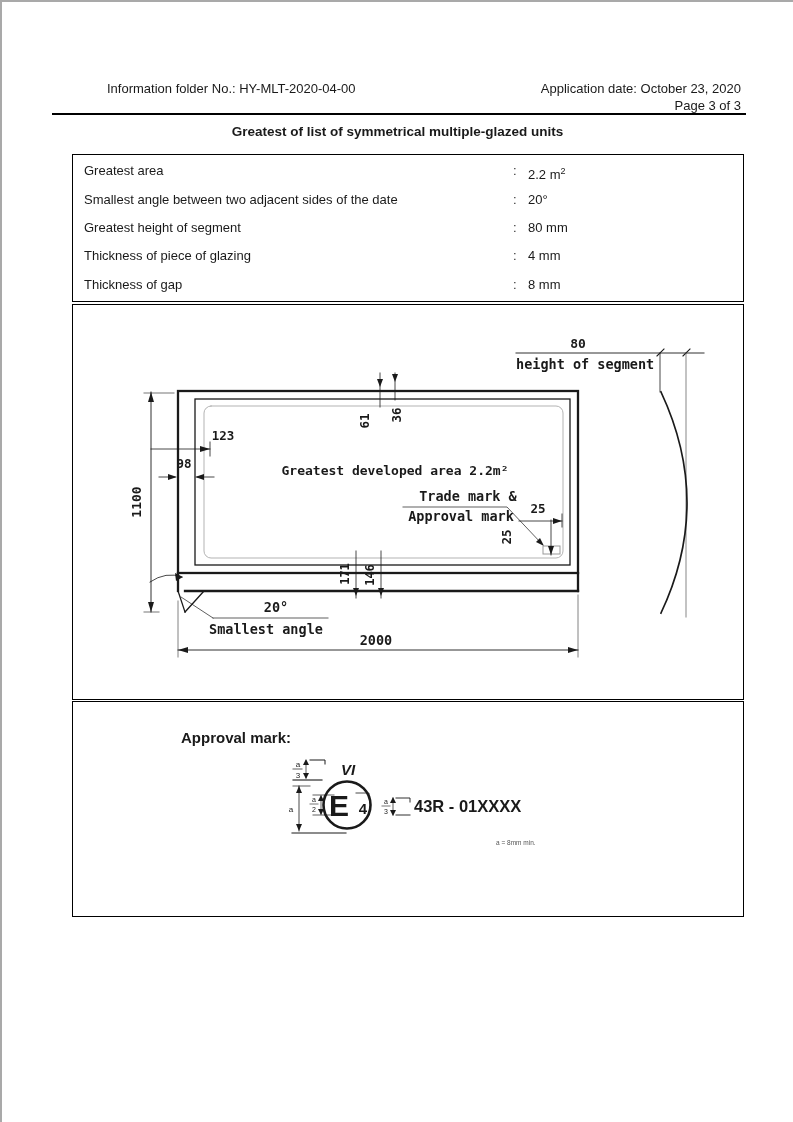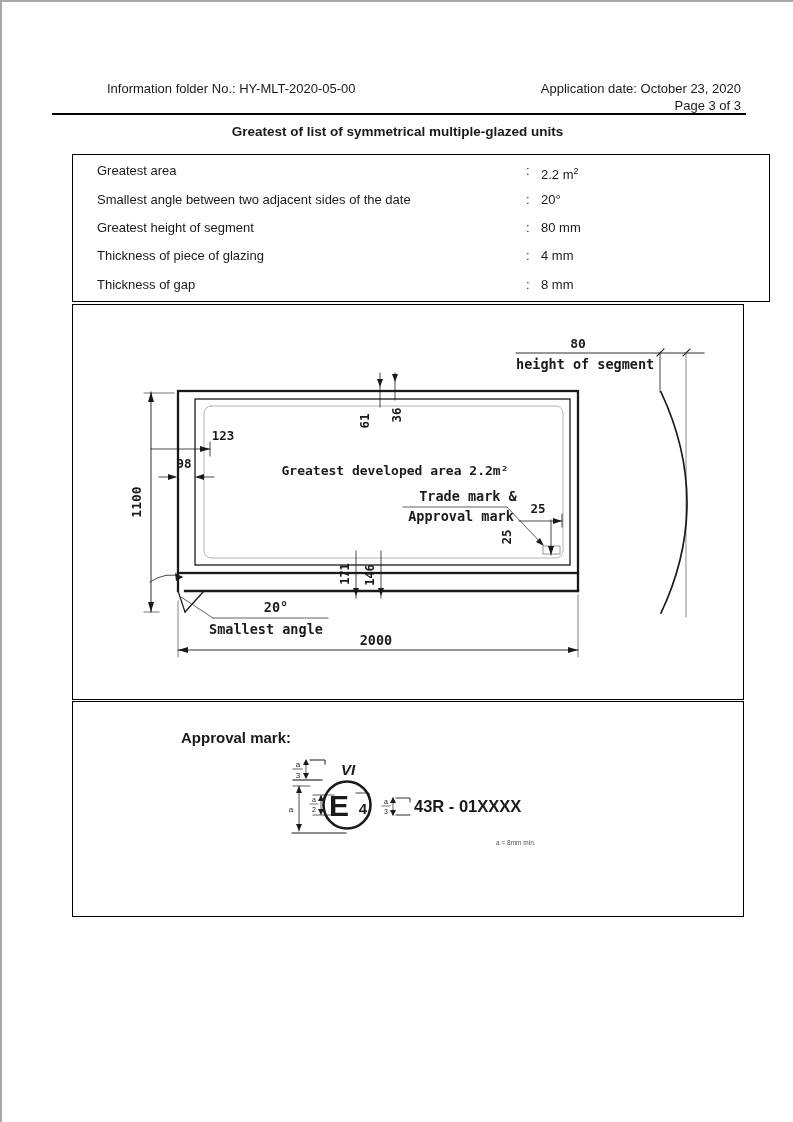--- a/index.html
+++ b/index.html
@@ -16,21 +16,21 @@
   .app-date{position:absolute;top:79px;right:52px;font-size:13px;}
   .page-num{position:absolute;top:96px;right:52px;font-size:13px;}
   .header-rule{position:absolute;top:111px;left:50px;width:694px;height:2px;background:#000;}
   .section-heading{
     position:absolute;top:122px;left:0;width:100%;text-align:center;
     font-size:13.5px;font-weight:bold;
   }
   .spec-table{
     position:absolute;left:70px;top:152px;width:670px;height:142px;
     border:1.7px solid #000;display:flex;flex-direction:column;justify-content:space-around;
-    padding:2px 13px;
+    padding:2px 0;
   }
   .spec-row{position:relative;height:28px;line-height:28px;font-size:13px;}
   .spec-label{position:absolute;left:11px;}
   .spec-colon{position:absolute;left:440px;color:#333;}
   .spec-value{position:absolute;left:455px;}
   .spec-value sup{font-size:9px;}
   .drawing-panel{
     position:absolute;left:70px;top:302px;width:670px;height:394px;
     border:1.7px solid #000;
     font-weight:bold;
@@ -42,21 +42,21 @@
   .approval-heading{position:absolute;left:108px;top:27px;font-size:15px;font-weight:bold;}
   .cad{font-family:"DejaVu Sans Mono",monospace;fill:#1a1a1a;}
   svg{display:block;}
   .approval-svg{position:absolute;left:185px;top:46px;}
 </style>
 </head>
 <body>
 
 <div class="page">
 
-  <div class="info-folder">Information folder No.: HY-MLT-2020-05-00</div>
+  <div class="info-folder">Information folder No.: HY-MLT-2020-04-00</div>
   <div class="app-date">Application date: October 23, 2020</div>
   <div class="page-num">Page 3 of 3</div>
   <div class="header-rule"></div>
   <div class="section-heading">Greatest of list of symmetrical multiple-glazed units</div>
 
   <div class="spec-table">
     <div class="spec-row">
       <span class="spec-label">Greatest area</span>
       <span class="spec-colon">:</span>
       <span class="spec-value"><span>2.2 m</span><sup>2</sup></span>

